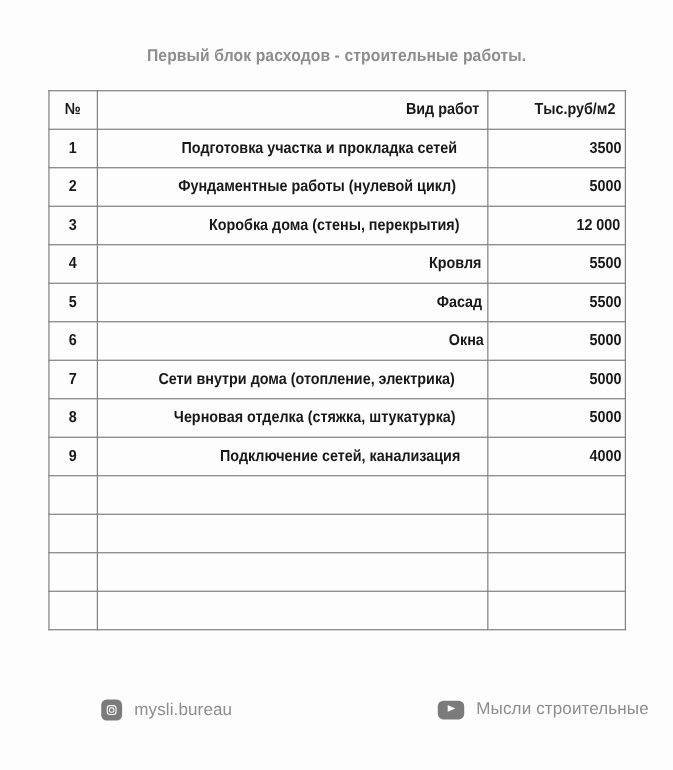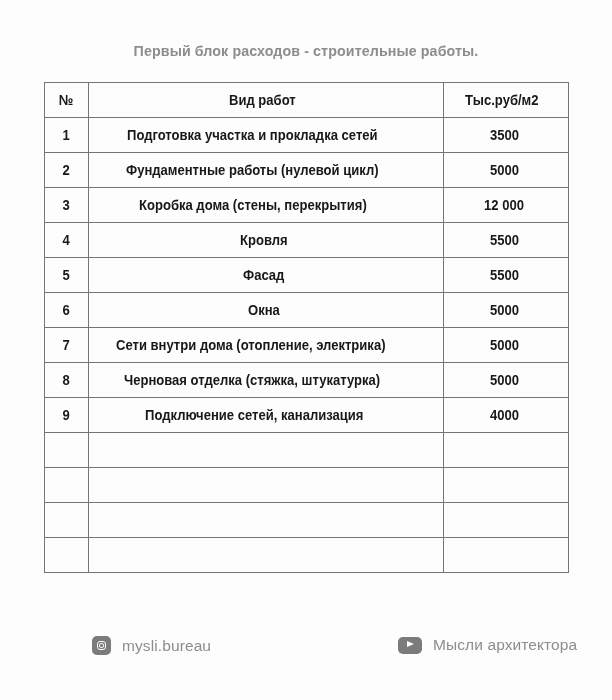--- a/index.html
+++ b/index.html
@@ -60,26 +60,26 @@
     font-size: 14.5px;
     vertical-align: middle;
     background: #fdfdfd;
   }
 
   .cell-num {
     text-align: center;
     font-size: 15px;
   }
   .cell-text {
-    text-align: center;
+    text-align: right;
     padding-left: 11px;
     font-size: 14.2px;
   }
   .cell-price {
-    text-align: center;
+    text-align: right;
     padding-left: 18px;
     font-size: 15px;
   }
   
   .squish {
     display: inline-block;
     transform: scaleX(0.9);
     transform-origin: left center;
     white-space: nowrap;
   }
@@ -263,16 +263,16 @@
 
 <div class="footer">
 
   <div class="footer-item ig">
     <span class="ig-icon"></span>
     <span class="footer-label">mysli.bureau</span>
   </div>
 
   <div class="footer-item yt">
     <span class="yt-icon"></span>
-    <span class="footer-label">Мысли архитектора</span>
+    <span class="footer-label">Мысли строительные</span>
   </div>
 
 </div>
 
 </body></html>

